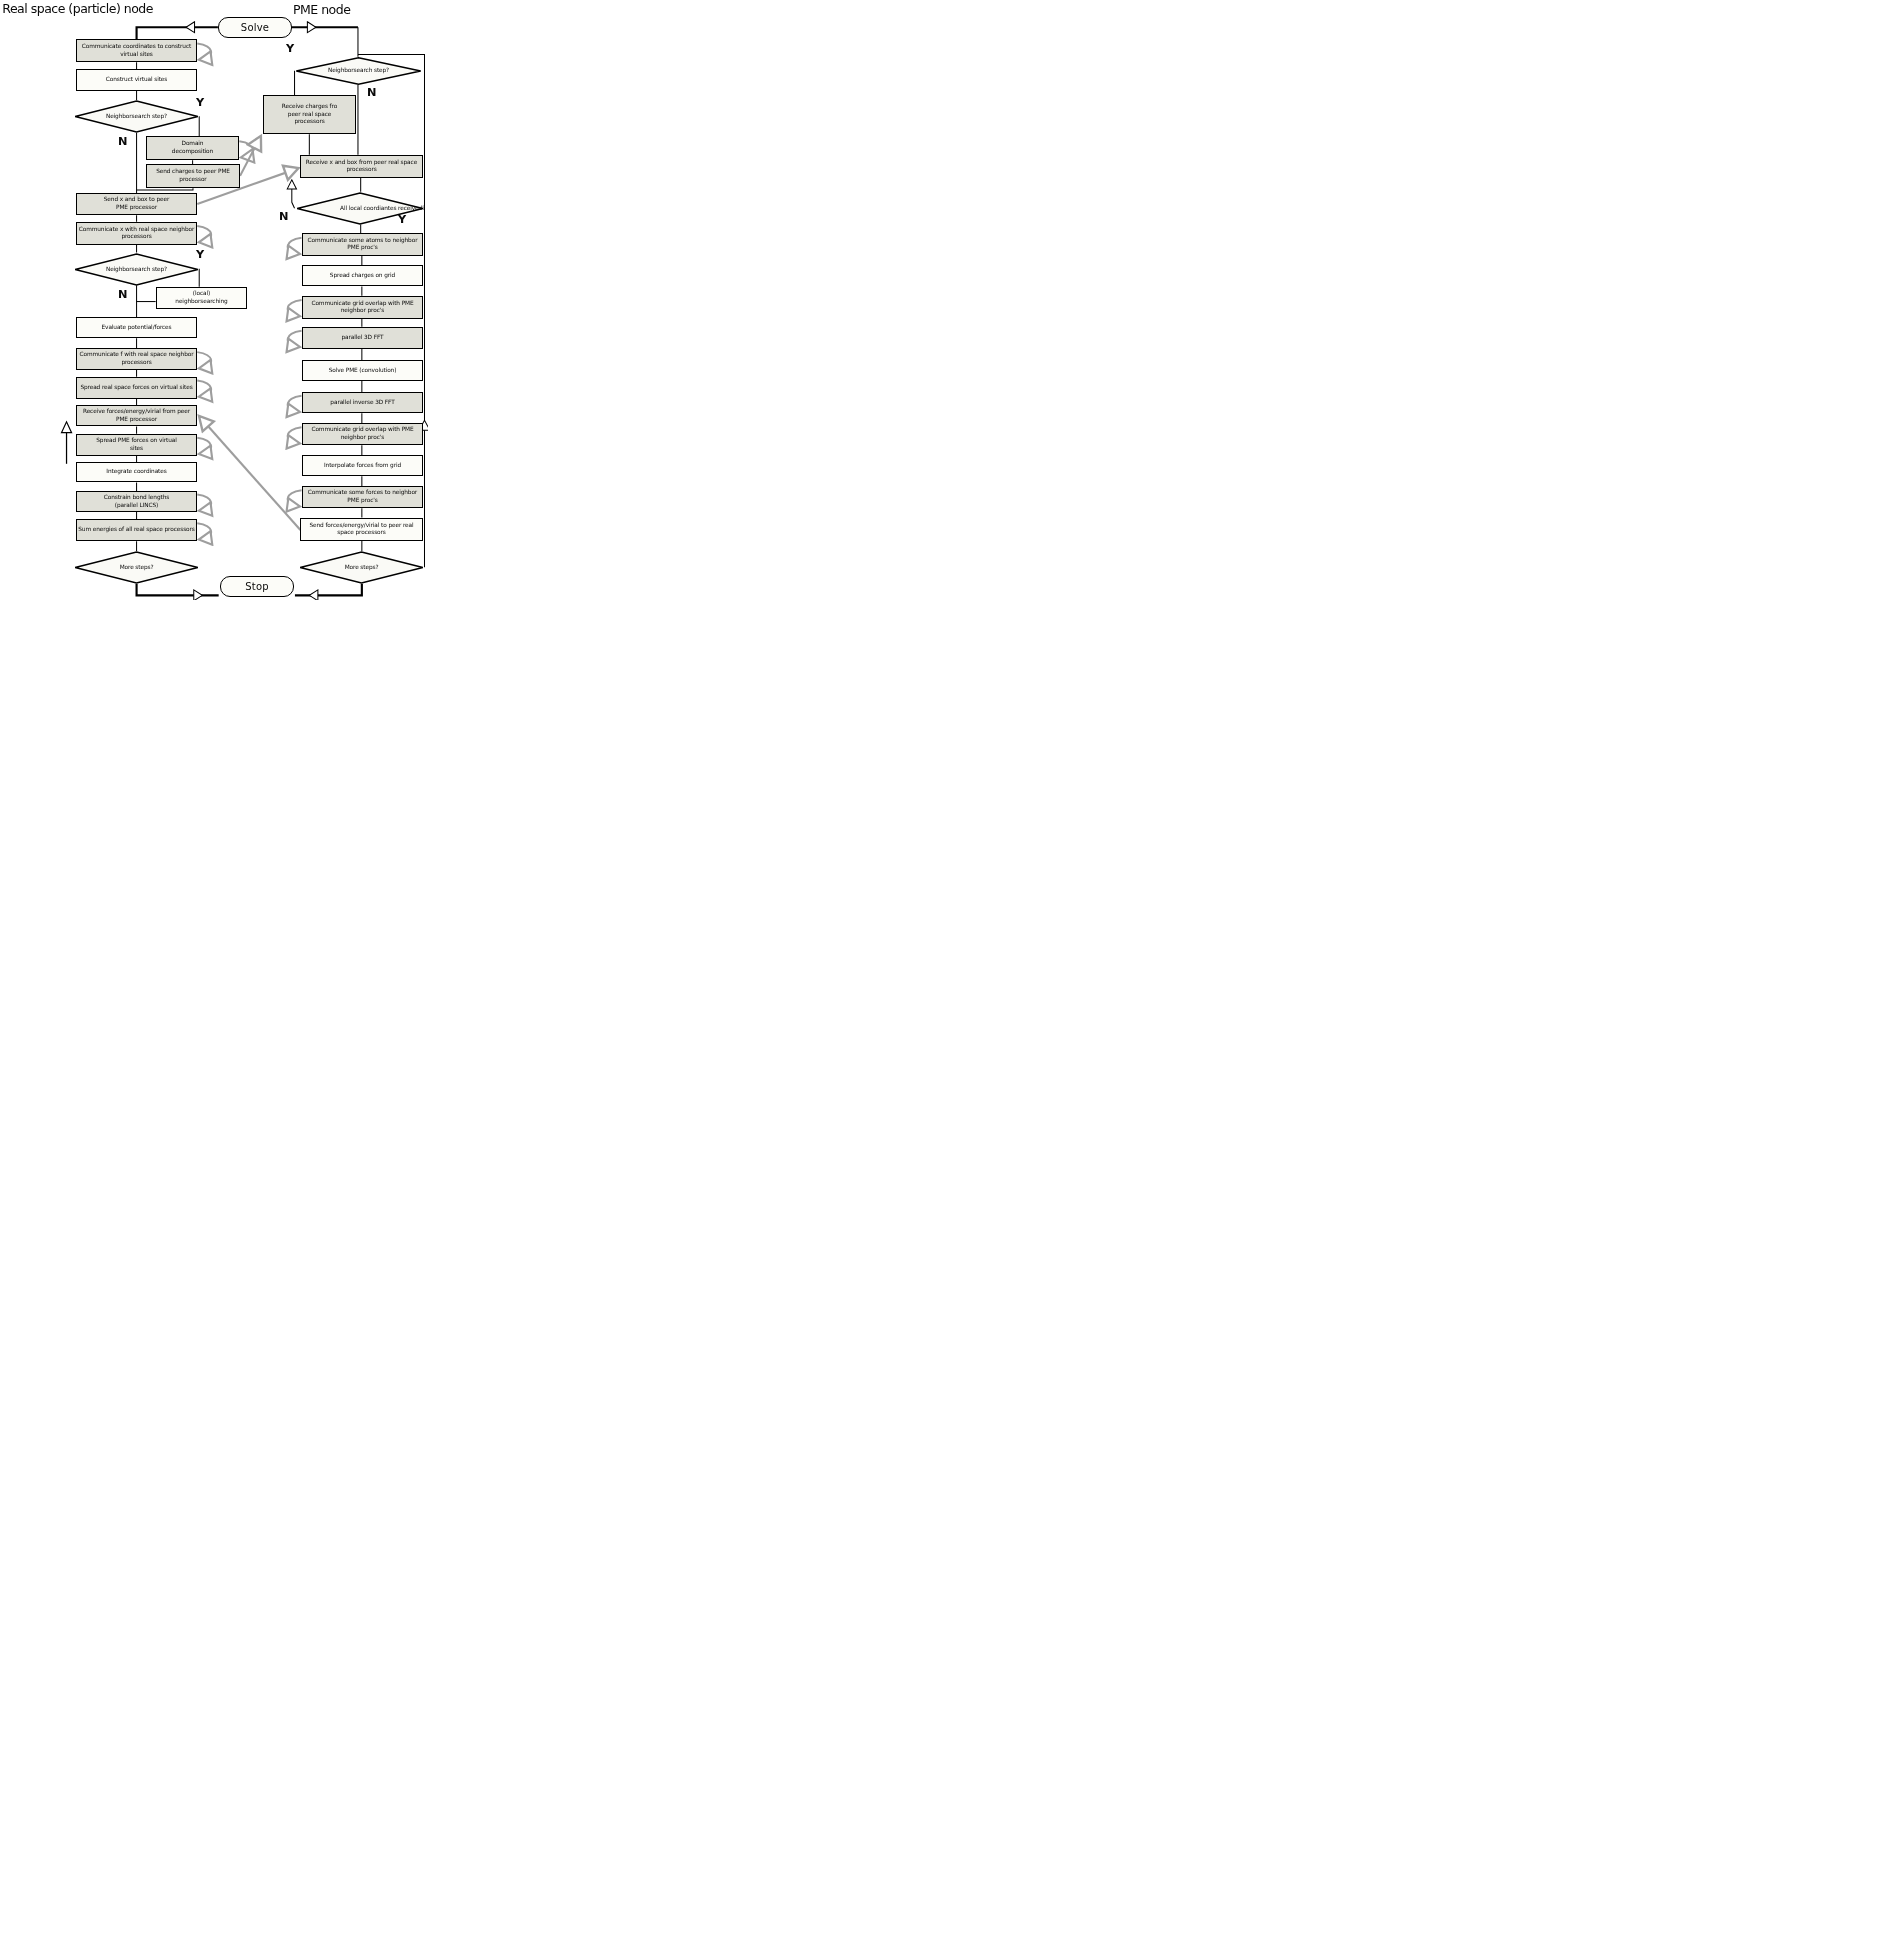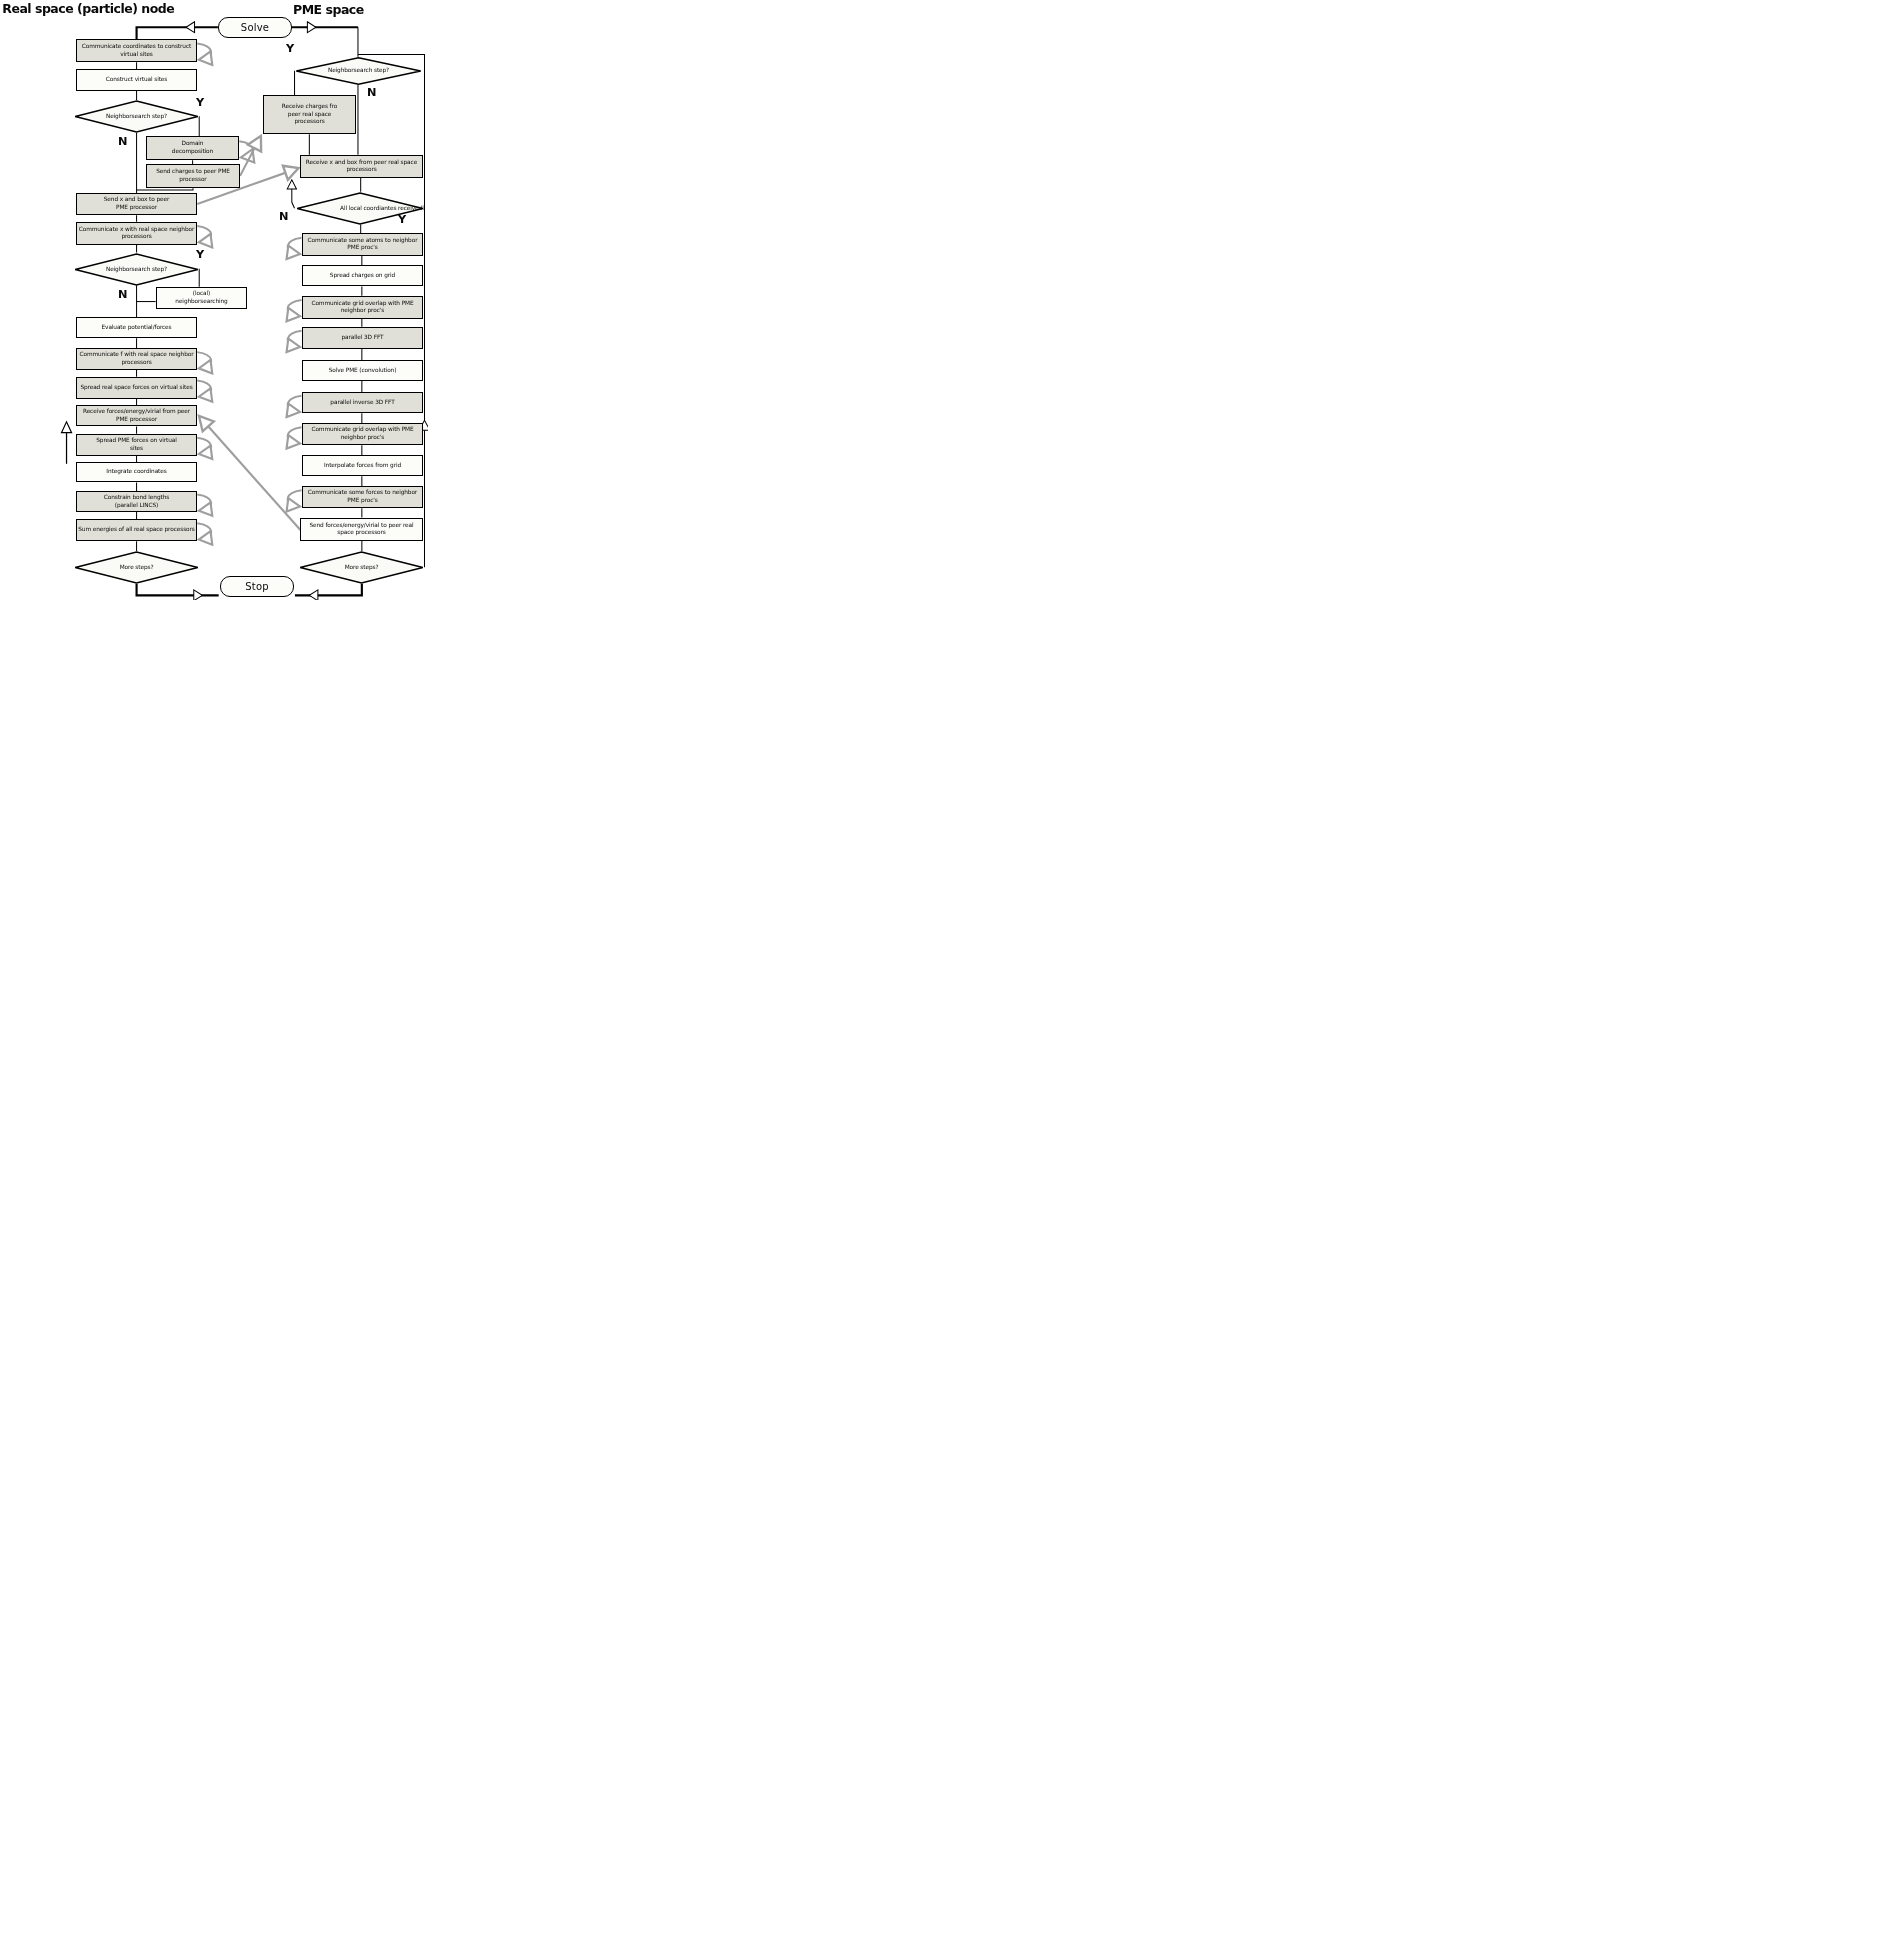--- a/index.html
+++ b/index.html
@@ -10,21 +10,21 @@
         text-align:center;border:1.4px solid #000;font-size:5.8px;line-height:1.3;letter-spacing:-0.1px;}
   .gray{background:#e0e0d8;}
   .white{background:#fcfcf8;}
   .terminal{position:absolute;z-index:2;box-sizing:border-box;display:flex;align-items:center;justify-content:center;
         border:1.6px solid #000;border-radius:10px;background:#fcfcf8;font-size:10px;letter-spacing:0.2px;}
   .diamond{position:absolute;z-index:2;}
   .diamond svg{position:absolute;left:0;top:0;}
   .diamond .dtext{position:absolute;left:0;top:0;width:100%;height:100%;display:flex;align-items:center;justify-content:center;
         text-align:center;font-size:5.8px;line-height:1.25;letter-spacing:-0.1px;}
   .branch{position:absolute;z-index:3;font-weight:bold;font-size:11.3px;letter-spacing:-0.4px;}
-  .title{position:absolute;z-index:3;font-weight:bold;font-size:12.5px;letter-spacing:-0.5px;white-space:nowrap;}
+  .title{position:absolute;z-index:3;font-weight:normal;font-size:12.5px;letter-spacing:-0.5px;white-space:nowrap;}
 </style>
 </head>
 <body>
 
 <div id="canvas">
 
   <svg id="wires" viewBox="0 0 1100 1542">
     <defs>
       <marker id="ag" markerWidth="9" markerHeight="9" refX="6.5" refY="4.5" orient="auto" markerUnits="strokeWidth">
         <path d="M1,1 L7.5,4.5 L1,8 Z" fill="#ffffff" stroke="#9e9e9e" stroke-width="1.1"></path>
@@ -118,21 +118,21 @@
       <polygon points="738,486 750,462 762,486"></polygon>
     </g>
 
     <g>
       <path d="M171,1192 L171,1098" stroke="#000" stroke-width="3.2" fill="none"></path>
       <polygon points="158,1112 171,1084 184,1112" fill="#ffffff" stroke="#000" stroke-width="3"></polygon>
     </g>
   </svg>
 
   <div class="title" style="left:2.3px;top:0.8px;">Real space (particle) node</div>
-  <div class="title" style="left:293px;top:2.3px;">PME space</div>
+  <div class="title" style="left:293px;top:2.3px;">PME node</div>
 
   <div class="terminal" style="left:218px;top:16.7px;width:74px;height:21px;">Solve</div>
   <div class="terminal" style="left:220px;top:576px;width:74px;height:21px;">Stop</div>
 
   <div class="node gray" style="left:76px;top:39px;width:121px;height:23px;">Communicate coordinates to construct virtual sites</div>
   <div class="node white" style="left:76px;top:69px;width:121px;height:22px;">Construct virtual sites</div>
 
   <div class="diamond" style="left:74px;top:100px;width:125px;height:33px;">
     <svg width="125" height="33" viewBox="0 0 322 84">
         <polygon points="161,2 319,42 161,82 3,42" fill="#fafaf6" stroke="#000" stroke-width="3.5"></polygon>

